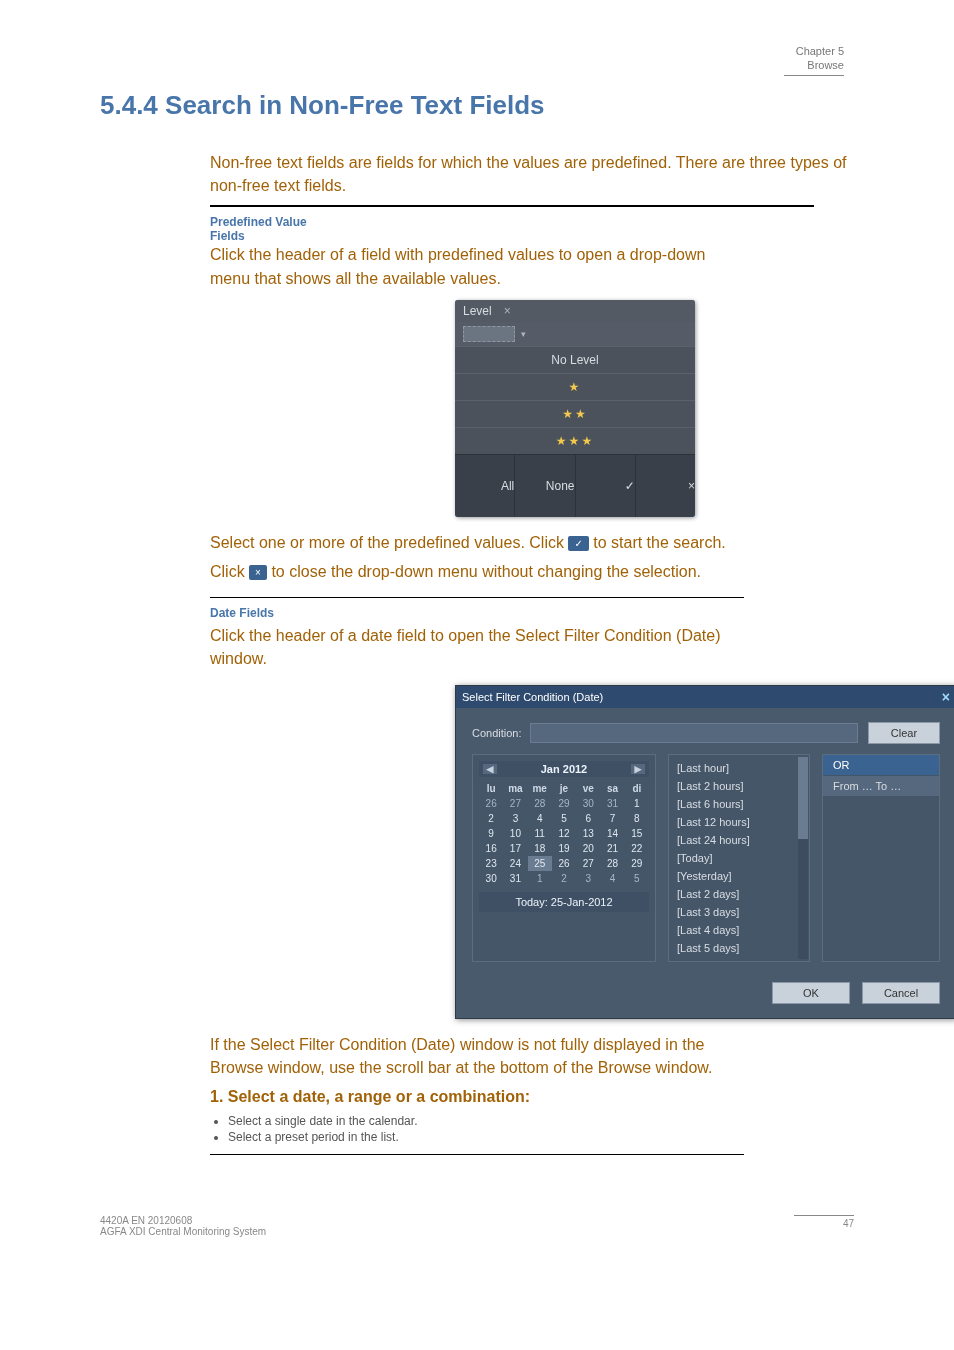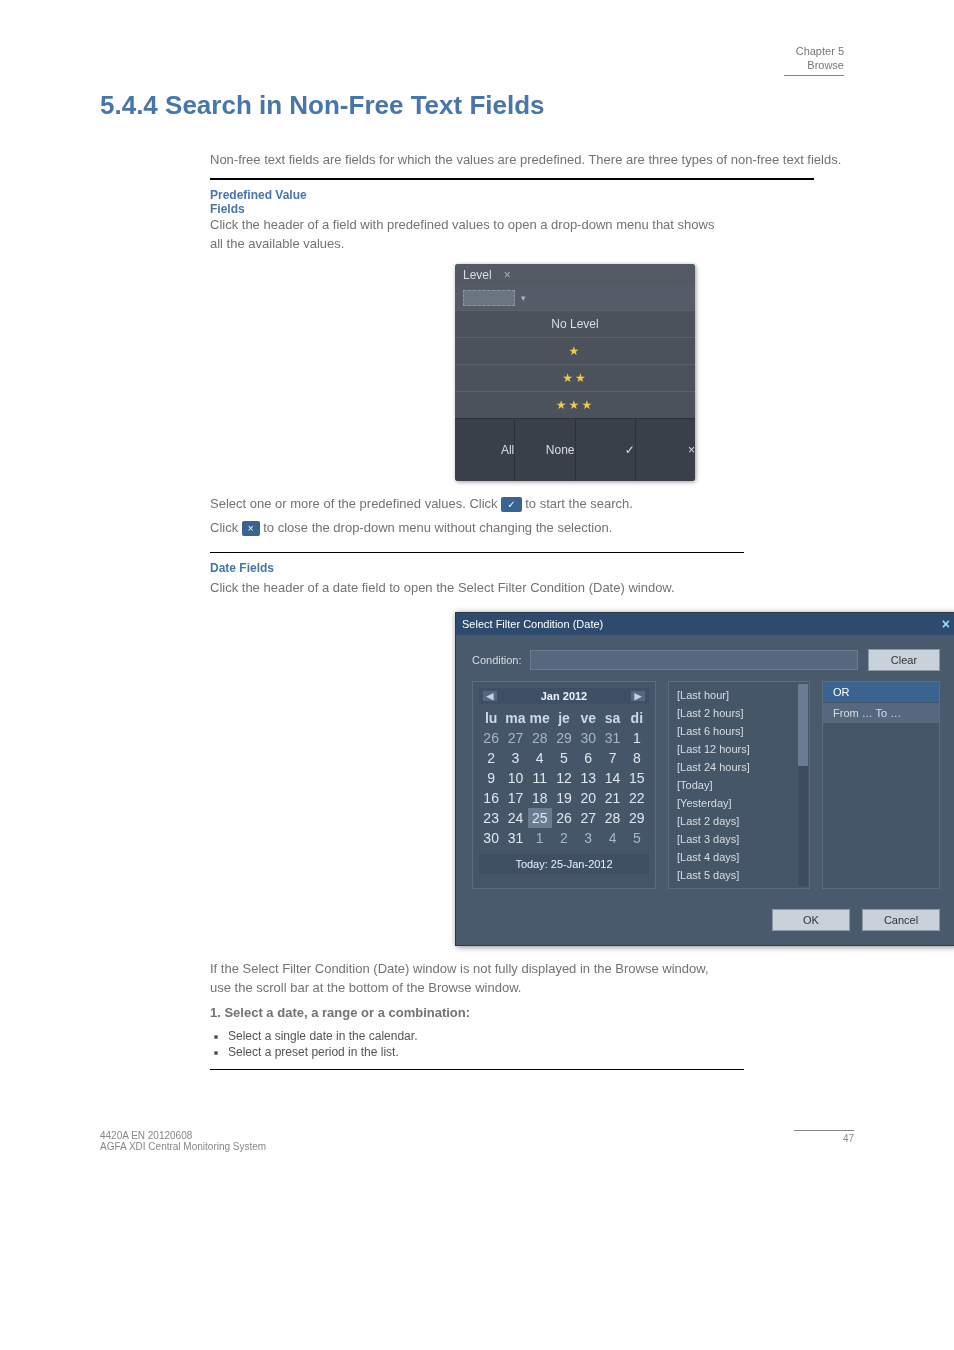--- a/index.html
+++ b/index.html
@@ -31,22 +31,22 @@
     border-top: 1px solid #888;
     width: 60px;
   }
   h2.section {
     color: #4876aa;
     font-size: 26px;
     font-weight: bold;
     margin: 30px 0 30px 0;
   }
   p {
-    font-size: 13px;
-    color: #737373;
+    font-size: 16px;
+    color: #a16207;
     line-height: 1.45;
     margin: 6px 0;
   }
   .indent {
     margin-left: 110px;
   }
   .hr-thick {
     border: none;
     border-top: 2px solid #000;
     margin: 8px 0;
@@ -169,21 +169,21 @@
     width:170px; background:#455669; border:1px solid #5c6d80; padding:6px;
   }
   .sd-cal .mh {
     display:flex; align-items:center; justify-content:space-between;
     background:#3f5064; padding:2px 4px; color:#eaf2fb; font-weight:bold;
     font-size:11px;
   }
   .sd-cal .mh .arrow{ background:#56687d; width:14px; text-align:center; color:#c6d2df; font-size:9px;}
   .sd-cal table { width:100%; border-collapse:collapse; margin-top:4px; }
   .sd-cal th, .sd-cal td {
-    width:14.28%; text-align:center; font-size:14px; color:#a7b5c5; padding:2px 0;
+    width:14.28%; text-align:center; font-size:10px; color:#a7b5c5; padding:2px 0;
   }
   .sd-cal th { color:#cdd9e6;}
   .sd-cal td.in { color:#dfe7f0;}
   .sd-cal td.sel { background:#6a7c91;}
   .sd-today {
     margin-top:6px; text-align:center; background:#3f5064; padding:4px 0; font-size:11px; color:#eaf2fb;
   }
   .sd-presets {
     width:140px; background:#455669; border:1px solid #5c6d80; padding:4px 0;
     position:relative;

